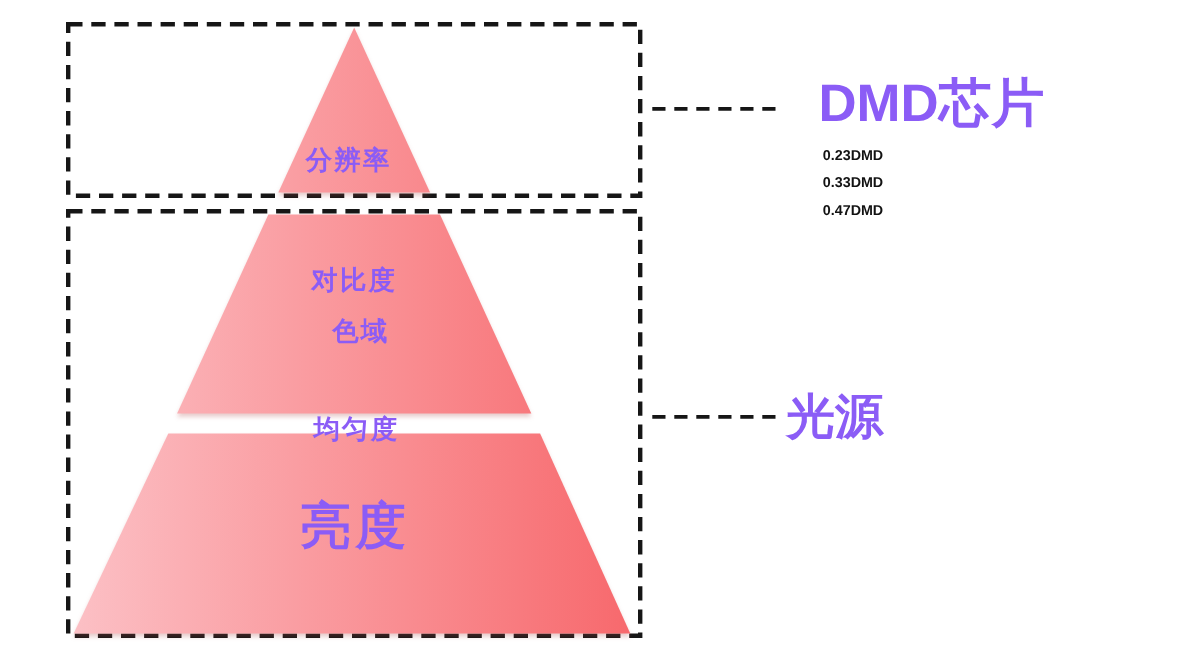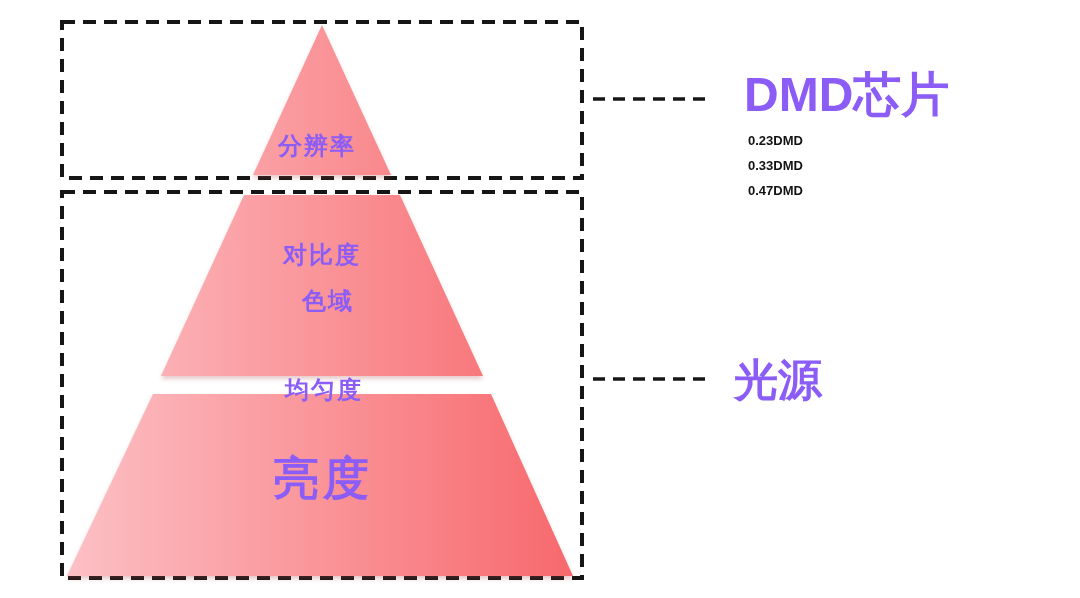--- a/index.html
+++ b/index.html
@@ -102,15 +102,15 @@
   <div class="label tier-label big" style="left:323px; top:479px;font-family:Liberation Mono, monospace;">亮度</div>
 
   <div class="label callout-title" style="left:744px; top:70px;">DMD芯片</div>
 
   <div class="dmd-list">
     <div>0.23DMD</div>
     <div>0.33DMD</div>
     <div>0.47DMD</div>
   </div>
 
-  <div class="label callout-title light" style="left:734px; top:357px;">光源</div>
+  <div class="label callout-title light" style="left:715px; top:357px;">光源</div>
 
 </div>
 
 </body></html>

